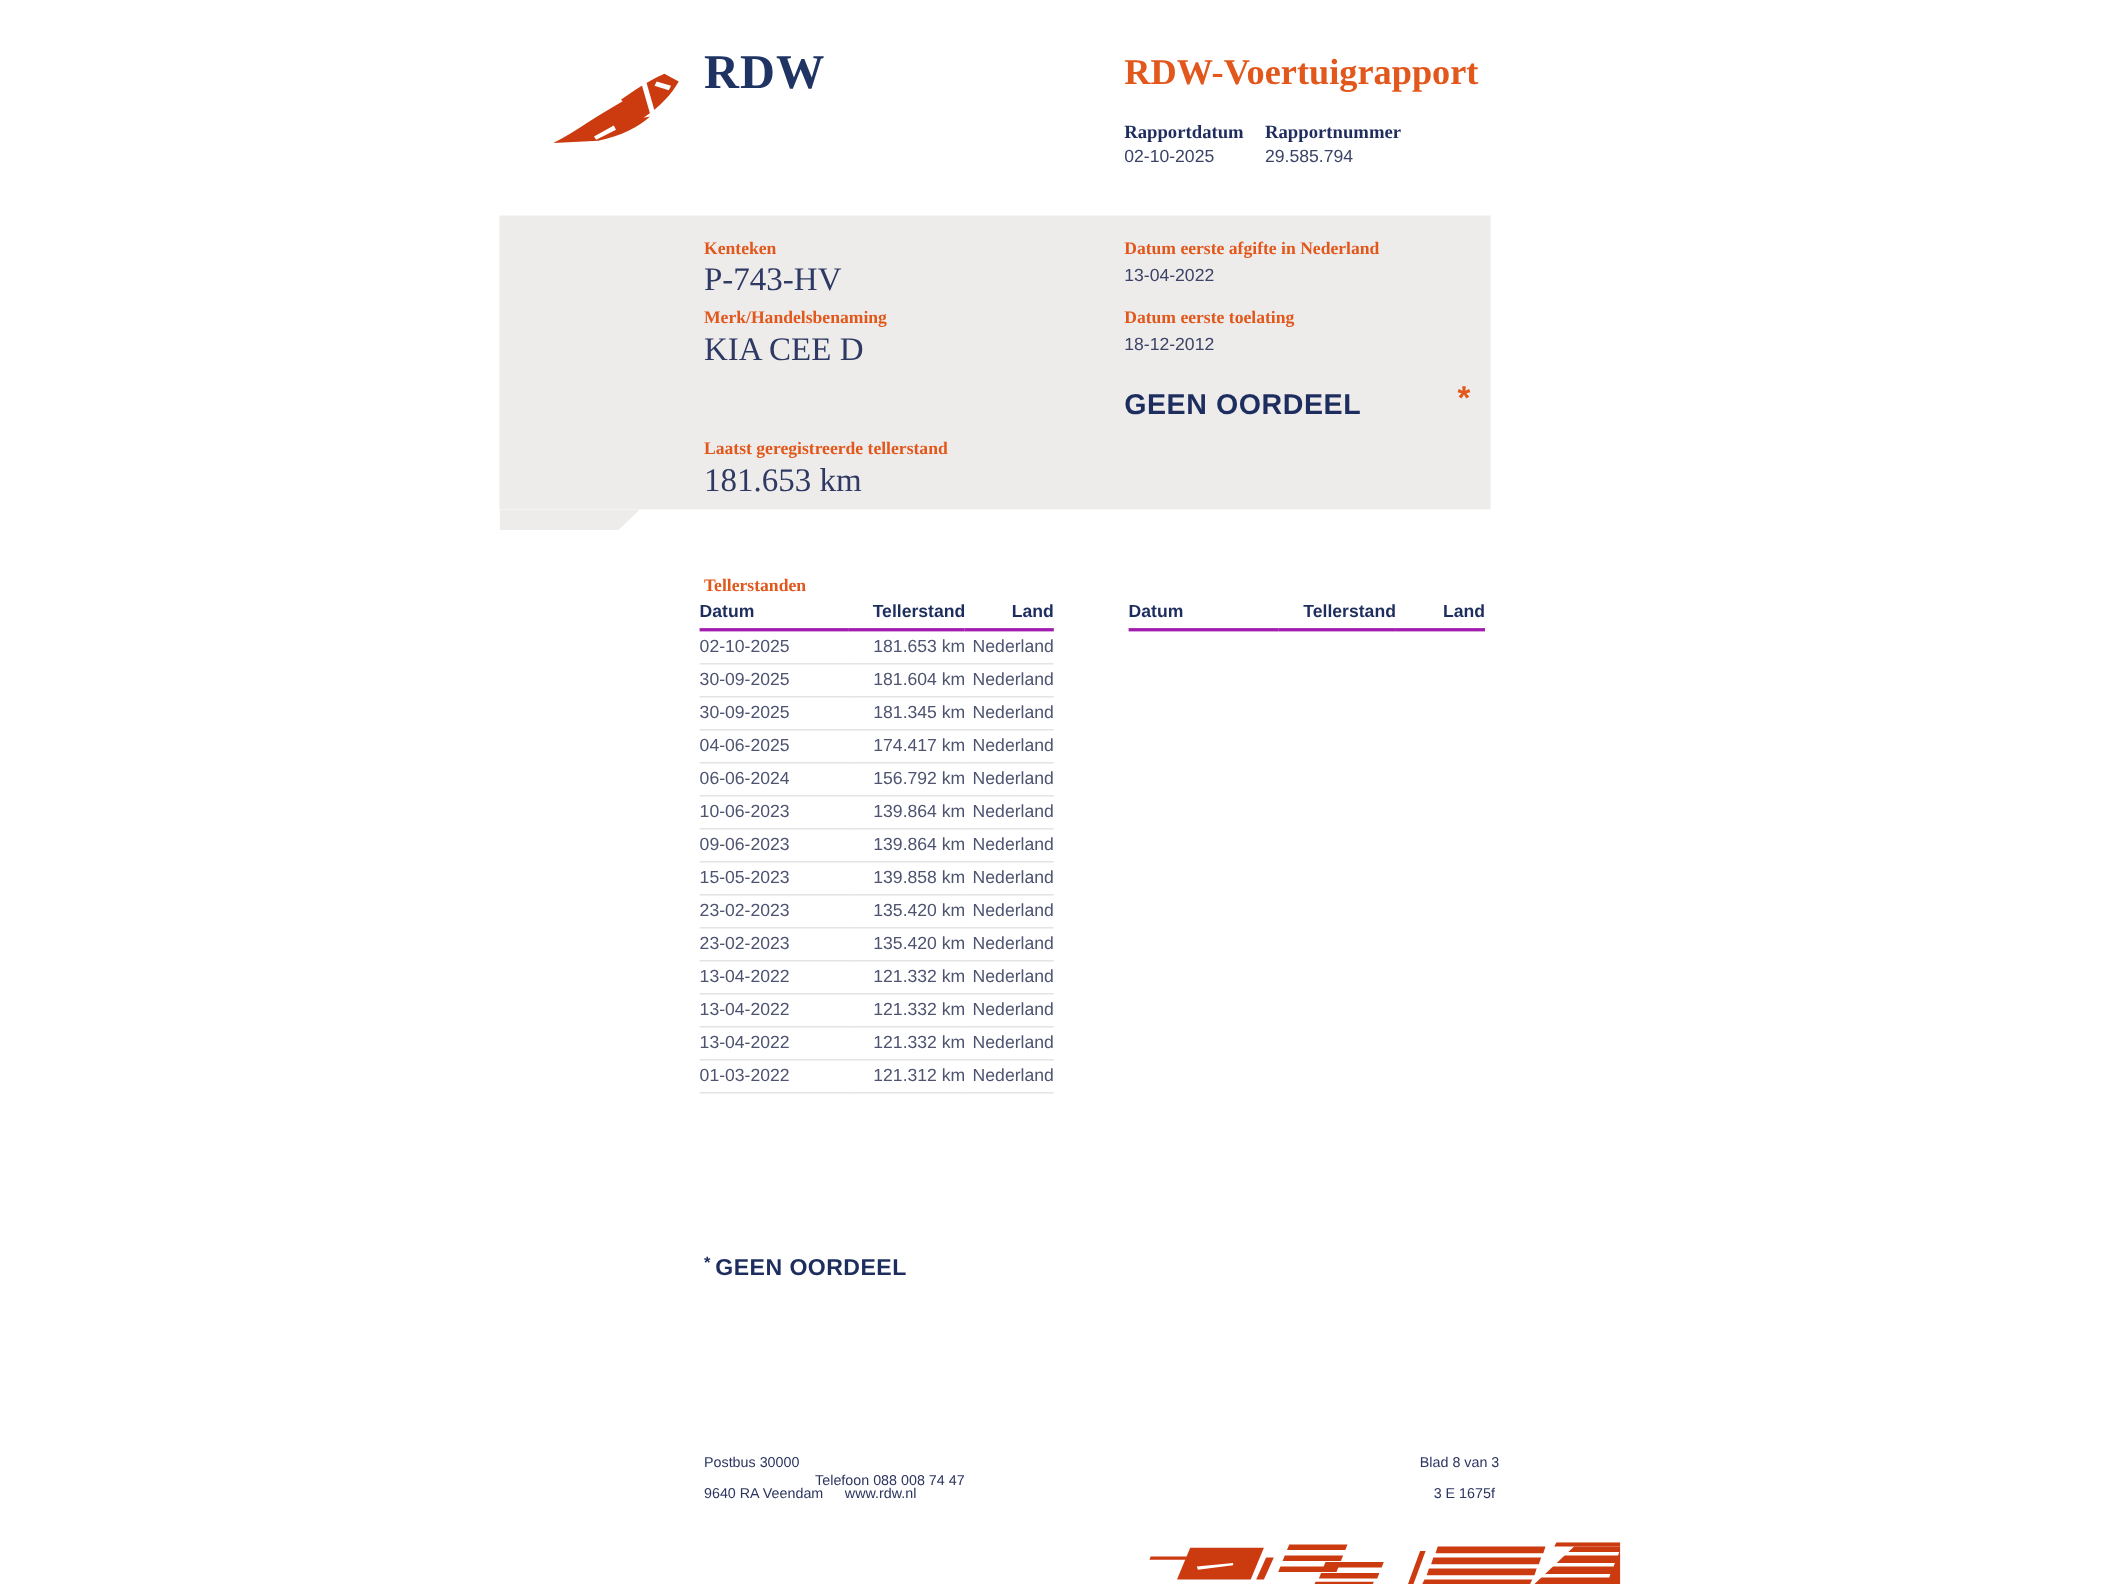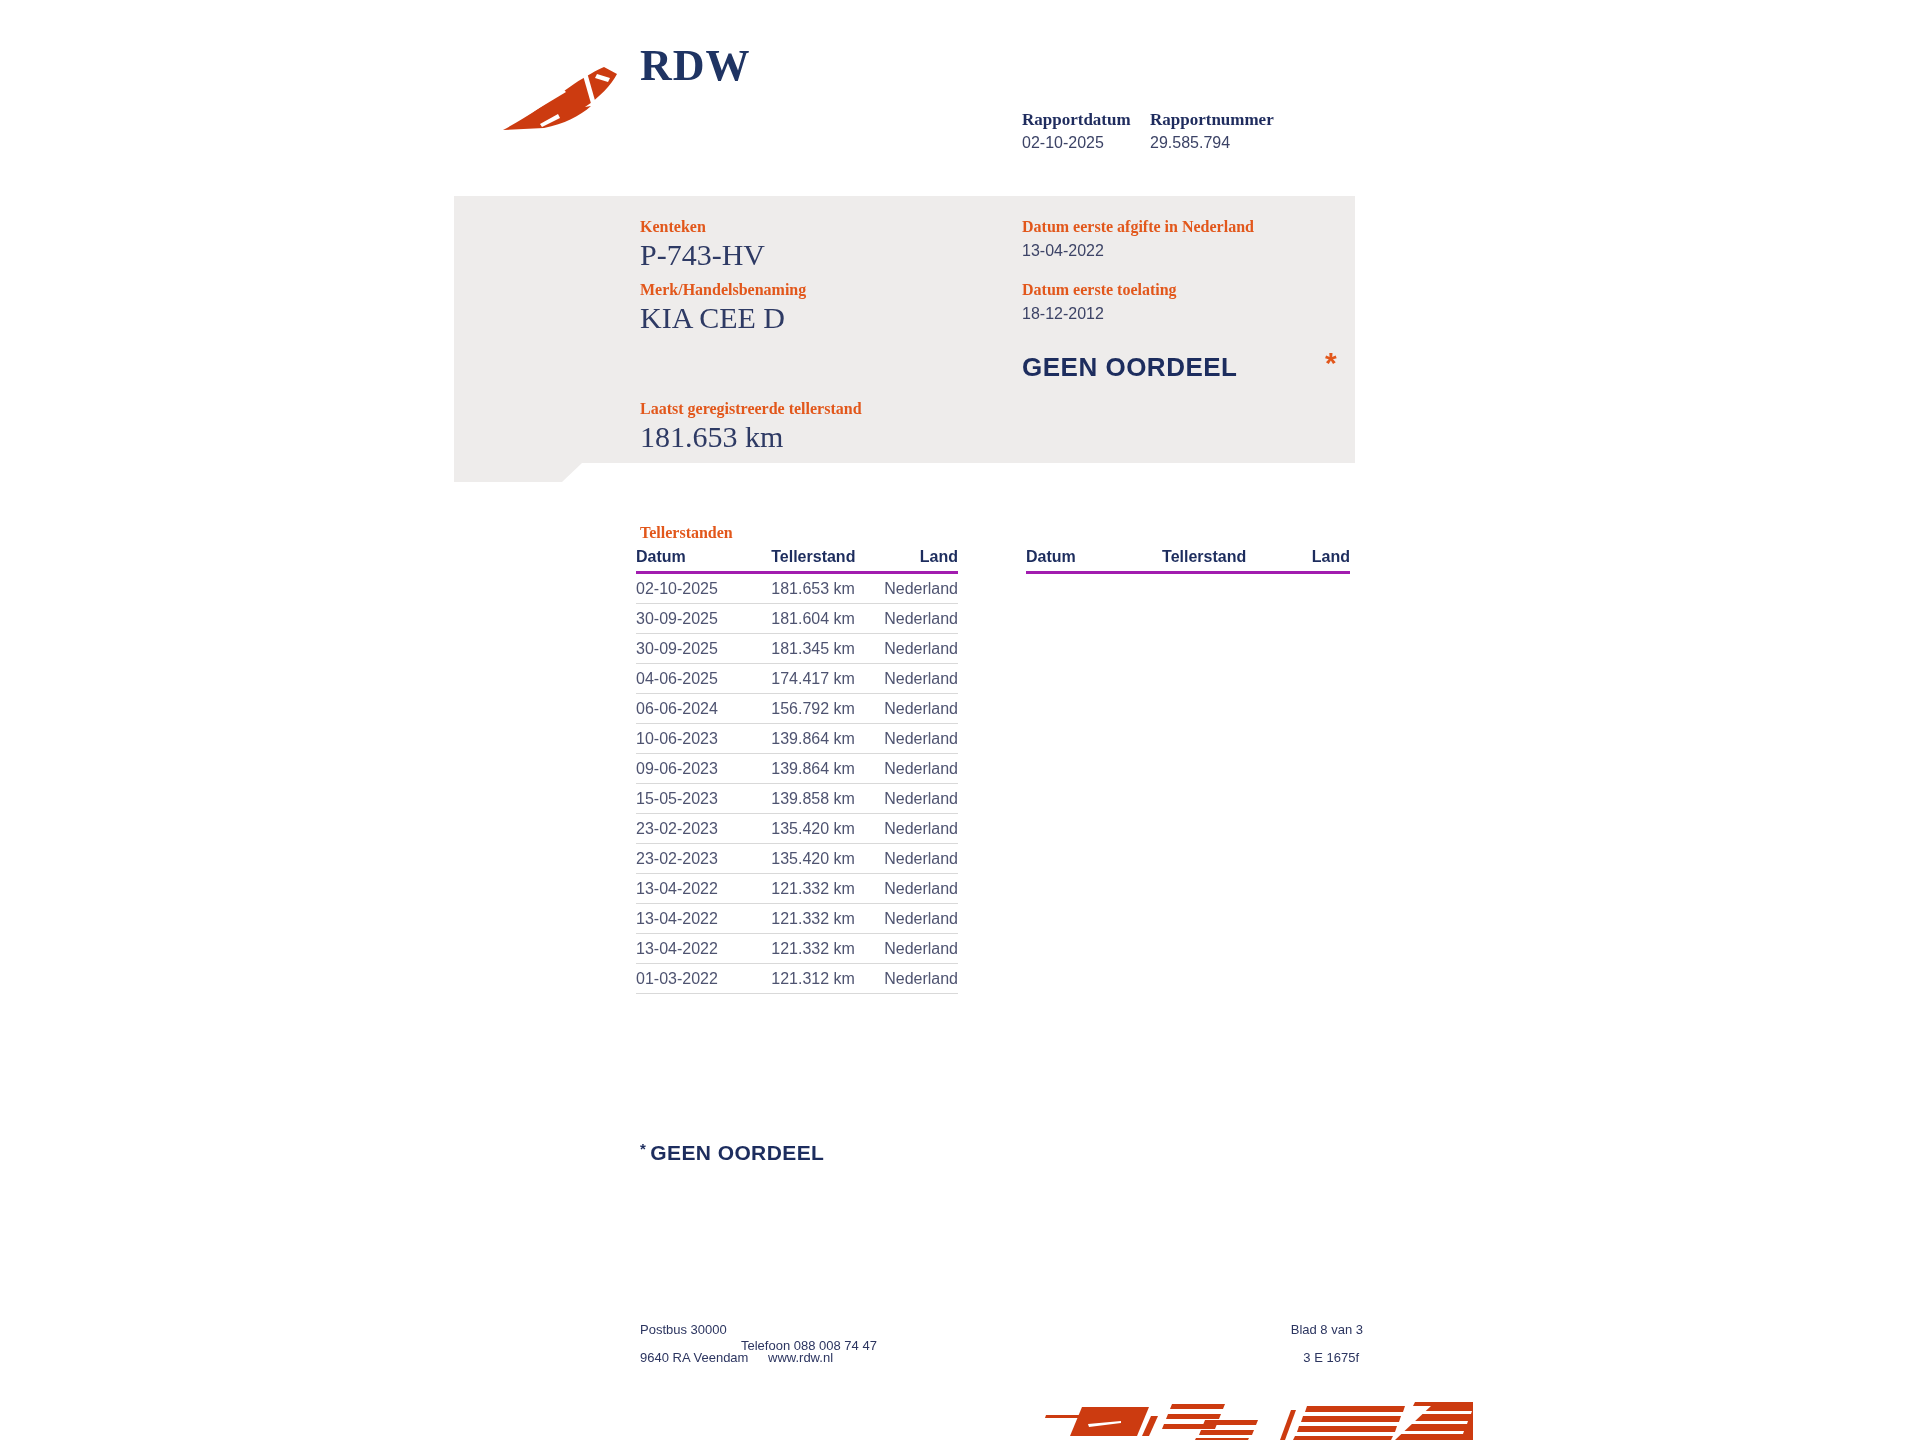--- a/index.html
+++ b/index.html
@@ -50,21 +50,21 @@
   .section-title{
     font-family:"Liberation Serif","DejaVu Serif",serif;
     font-size:16px;font-weight:700;color:#e2571b;
   }
   .km-table{width:100%;border-collapse:collapse;table-layout:fixed;}
   .km-table th{
     font-size:16px;font-weight:700;color:#1d2d5e;
     border-bottom:3px solid #a21caf;
     padding:0 0 5px 0;text-align:left;
   }
-  .km-table th.c2, .km-table td.c2{text-align:left;}
+  .km-table th.c2, .km-table td.c2{text-align:right;}
   .km-table th.c3, .km-table td.c3{text-align:right;}
   .km-table col.col1{width:42%;}
   .km-table col.col2{width:33%;}
   .km-table col.col3{width:25%;}
   .km-table td{
     font-size:16px;color:#4e5370;
     border-bottom:1px solid #d9d9d9;
     padding:6px 0 5px 0;
     height:17px;
   }
@@ -89,20 +89,21 @@
     <svg width="118" height="80" viewBox="0 0 118 80" aria-hidden="true">
       <path fill="#cc3b10" d="M3 78 C26 66 48 50 74 32 C86 24 97 18 104 15 L117 22 C111 33 100 45 85 55 L91 54 C80 64 64 72 44 76 Z"></path>
       <polygon fill="#ffffff" points="22,60 62,36 66,40 26,64"></polygon>
       <polygon fill="#ffffff" points="86,17 96,52 92,55 82,20"></polygon>
       <polygon fill="#ffffff" points="97,22 110,26 108,30 95,26"></polygon>
       <polygon fill="#ffffff" points="40,72 58,62 60,66 42,75"></polygon>
     </svg>
   </div>
   <div class="abs logo-text" style="left:640px;top:40px;">RDW</div>
 
+  <div class="abs doc-title" style="left:1022px;top:48px;">RDW-Voertuigrapport</div>
 
   <div class="abs meta-label" style="left:1022px;top:110px;">Rapportdatum</div>
   <div class="abs meta-label" style="left:1150px;top:110px;">Rapportnummer</div>
   <div class="abs meta-value" style="left:1022px;top:134px;">02-10-2025</div>
   <div class="abs meta-value" style="left:1150px;top:134px;">29.585.794</div>
 
   <div class="abs panel" style="left:454px;top:196px;width:901px;height:267px;"></div>
   <div class="abs panel-tab" style="left:454px;top:463px;width:128px;height:19px;"></div>
 
   <div class="abs field-label" style="left:640px;top:218px;">Kenteken</div>

